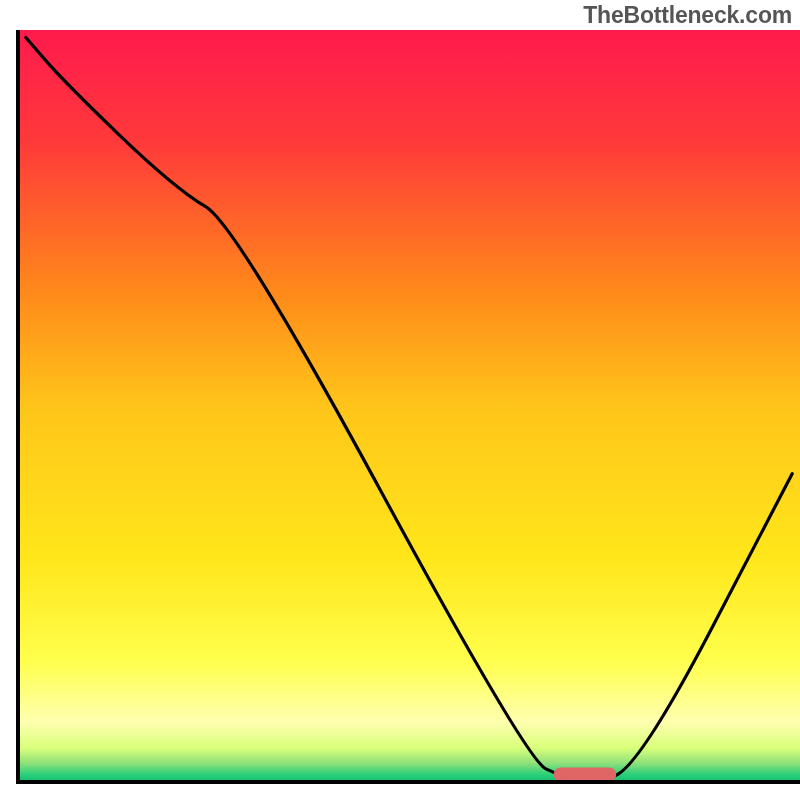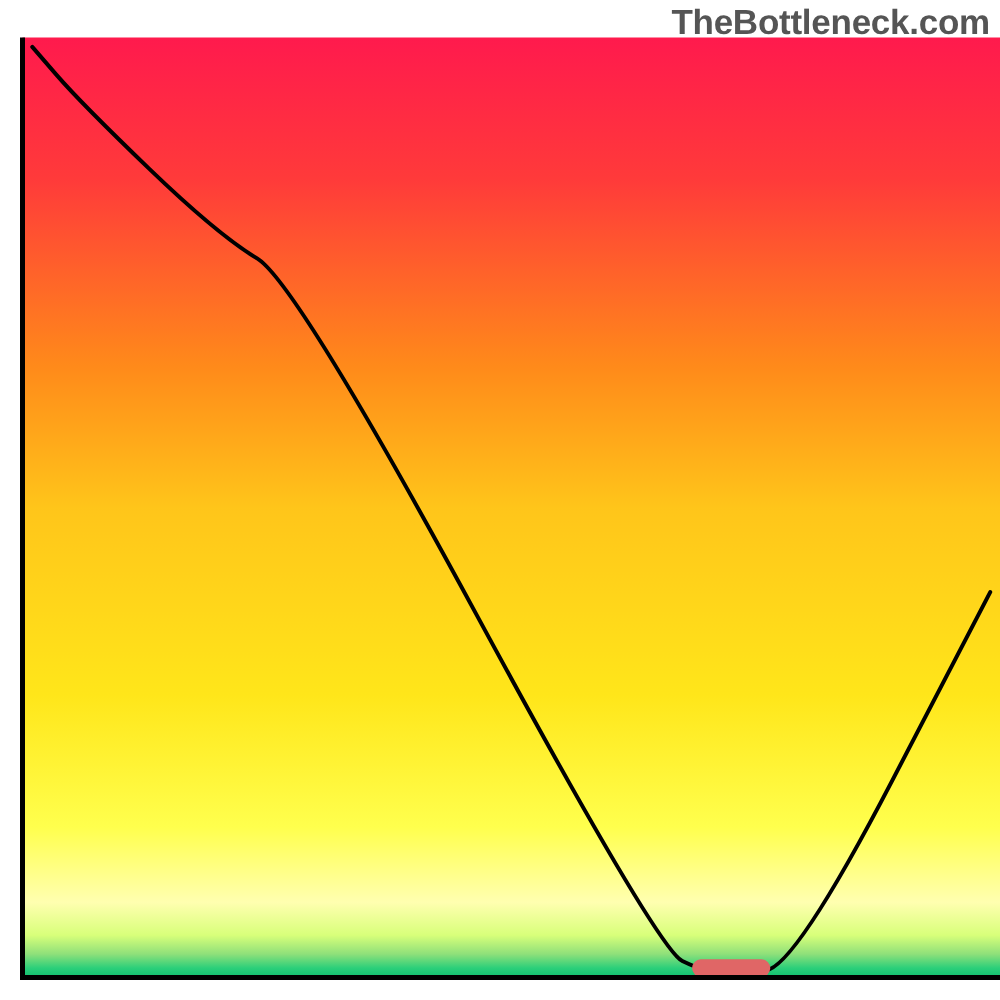--- a/index.html
+++ b/index.html
@@ -18,21 +18,21 @@
   }
   .chart-svg {
     display: block;
     width: 800px;
     height: 800px;
   }
   .watermark {
     position: absolute;
     top: 2px;
     right: 8px;
-    font-size: 28px;
+    font-size: 23px;
     font-weight: 600;
     color: #555555;
     letter-spacing: -0.2px;
     font-family: Arial, Helvetica, sans-serif;
   }
 </style>
 </head>
 <body>
 <div class="container">
 

